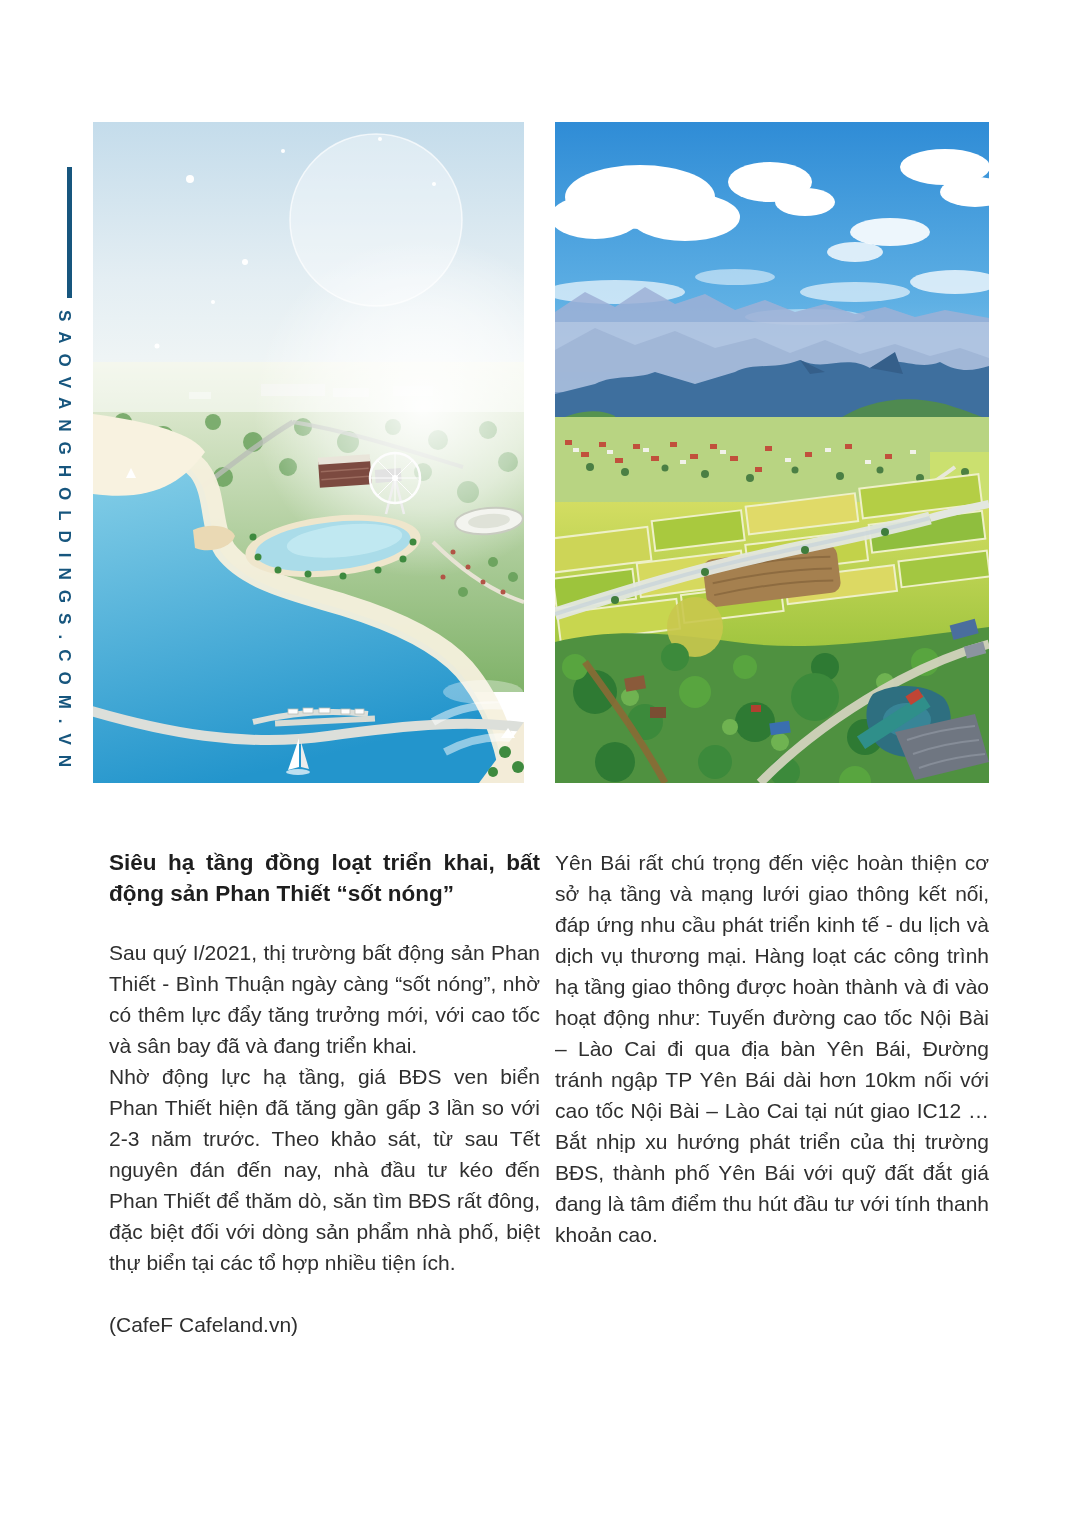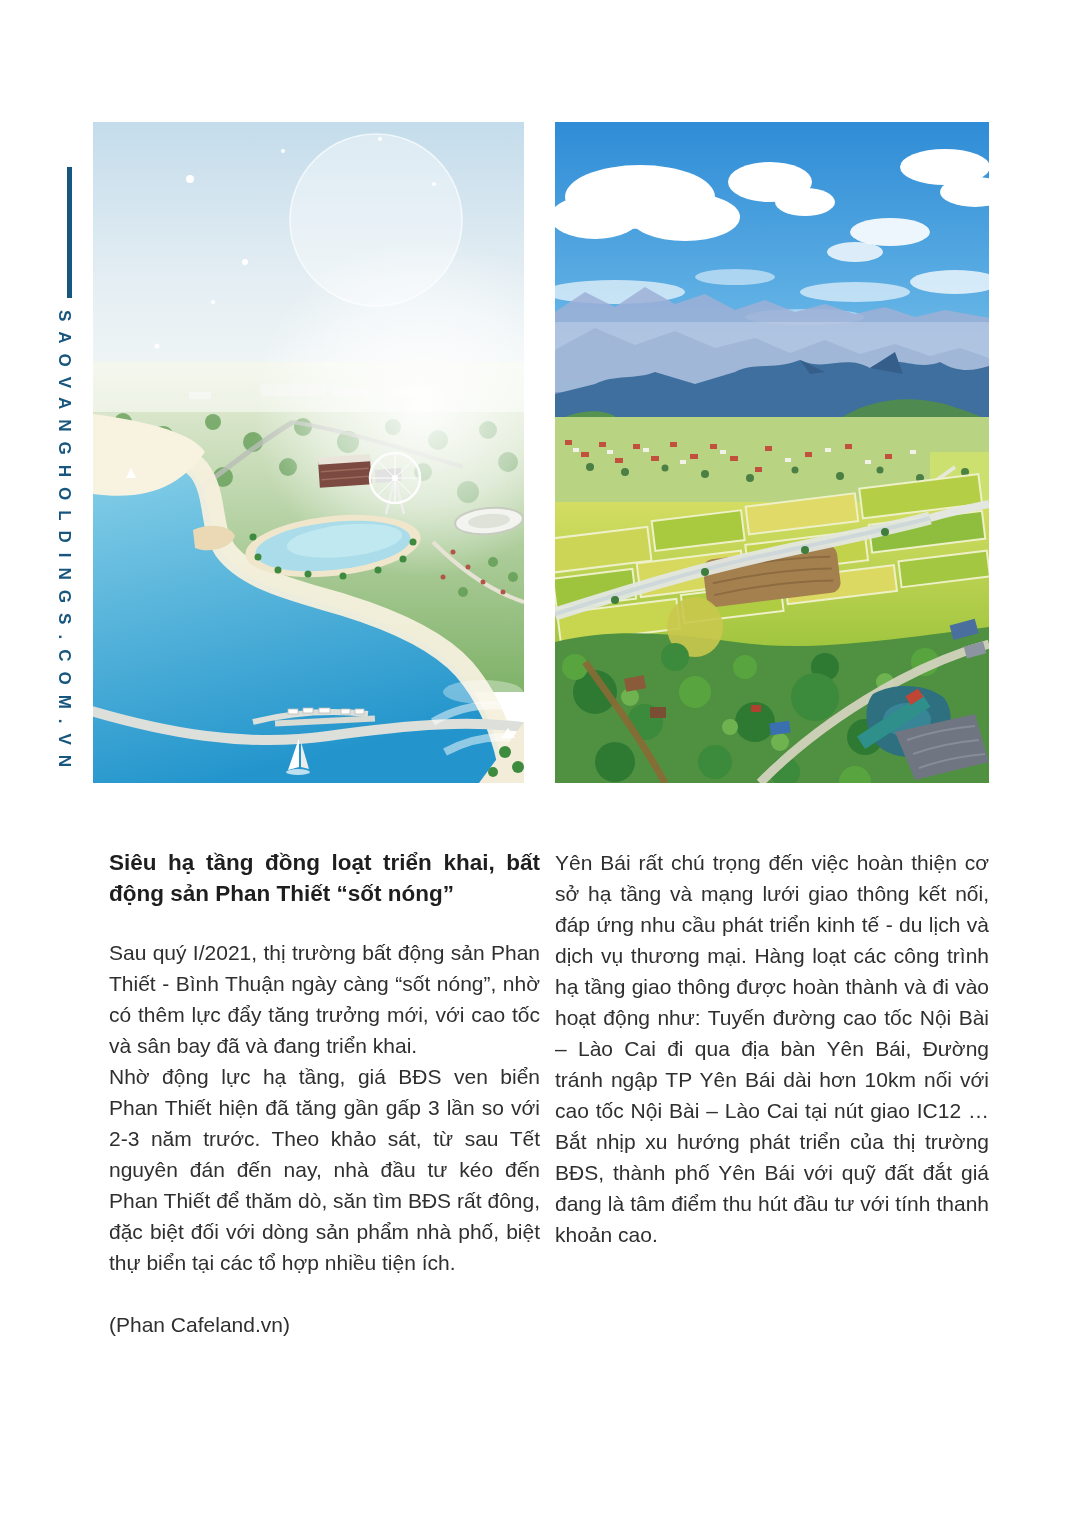--- a/index.html
+++ b/index.html
@@ -365,20 +365,20 @@
           <rect x="196" y="583" width="10" height="7" fill="#b04030"></rect>
         </g>
       </g>
     </svg>
   </figure>
 
   <section class="col col-left">
     <h2>Siêu hạ tầng đồng loạt triển khai, bất động sản Phan Thiết “sốt nóng”</h2>
     <p class="body">Sau quý I/2021, thị trường bất động sản Phan Thiết - Bình Thuận ngày càng “sốt nóng”, nhờ có thêm lực đẩy tăng trưởng mới, với cao tốc và sân bay đã và đang triển khai.</p>
     <p class="body">Nhờ động lực hạ tầng, giá BĐS ven biển Phan Thiết hiện đã tăng gần gấp 3 lần so với 2-3 năm trước. Theo khảo sát, từ sau Tết nguyên đán đến nay, nhà đầu tư kéo đến Phan Thiết để thăm dò, săn tìm BĐS rất đông, đặc biệt đối với dòng sản phẩm nhà phố, biệt thự biển tại các tổ hợp nhiều tiện ích.</p>
-    <p class="source">(Phan Cafeland.vn)</p>
+    <p class="source">(CafeF Cafeland.vn)</p>
   </section>
 
   <section class="col col-right">
     <p class="body">Yên Bái rất chú trọng đến việc hoàn thiện cơ sở hạ tầng và mạng lưới giao thông kết nối, đáp ứng nhu cầu phát triển kinh tế - du lịch và dịch vụ thương mại. Hàng loạt các công trình hạ tầng giao thông được hoàn thành và đi vào hoạt động như: Tuyến đường cao tốc Nội Bài – Lào Cai đi qua địa bàn Yên Bái, Đường tránh ngập TP Yên Bái dài hơn 10km nối với cao tốc Nội Bài – Lào Cai tại nút giao IC12 … Bắt nhịp xu hướng phát triển của thị trường BĐS, thành phố Yên Bái với quỹ đất đắt giá đang là tâm điểm thu hút đầu tư với tính thanh khoản cao.</p>
   </section>
 
 </div>
 
 </body></html>

